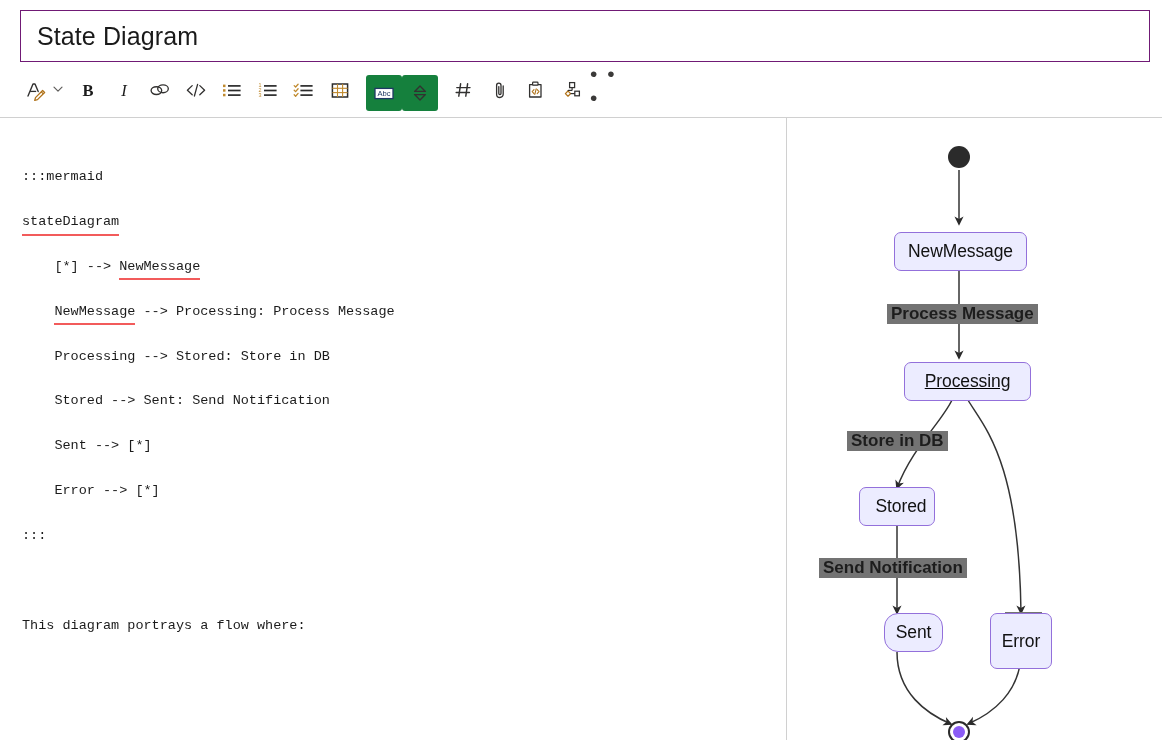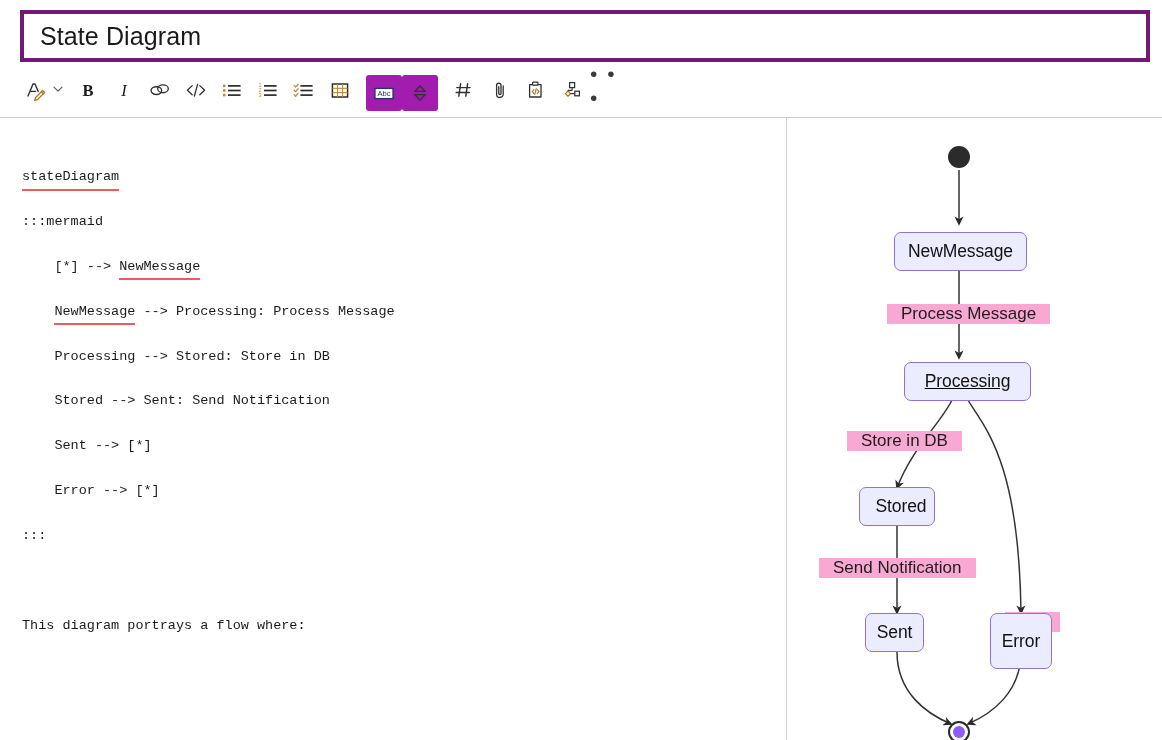--- a/index.html
+++ b/index.html
@@ -17,21 +17,21 @@
     width: 1162px;
     height: 740px;
     background: #ffffff;
   }
 
   
   .title-field {
     position: absolute;
     left: 20px; top: 10px;
     width: 1130px; height: 52px;
-    border: 4px solid #701a75;
+    border: 1px solid #701a75;
     background: #ffffff;
     display: flex;
     align-items: center;
     padding: 0 16px;
   }
   .title-text {
     font-size: 25px;
     font-weight: 400;
     color: #1a1a1a;
     letter-spacing: 0.1px;
@@ -51,21 +51,21 @@
     width: 36px; height: 36px;
     display: flex;
     align-items: center;
     justify-content: center;
     border-radius: 3px;
     background: transparent;
     cursor: pointer;
     position: relative;
     flex: none;
   }
-  .tb-btn.active { background: #a21caf; margin-top: 6px; }
+  .tb-btn.active { background: #15803d; margin-top: 6px; }
   .tb-btn svg { display: block; }
   .tb-gap { width: 8px; flex: none; }
   .tb-chevron {
     width: 16px; height: 36px;
     display: flex; align-items: center; justify-content: center;
     cursor: pointer;
     flex: none;
     margin-left: -4px;
     margin-right: 4px;
   }
@@ -152,24 +152,25 @@
     font-size: 17.5px;
     color: #111111;
     letter-spacing: -0.1px;
     white-space: nowrap;
   }
   .edge-label {
     position: absolute;
     font-family: "Liberation Sans", sans-serif;
     font-size: 17px;
     color: #1d1d1d;
-    background: #f9a8d4;
+    background: #737373;
     white-space: nowrap;
     line-height: 20px;
-    padding: 0 14px;
+    padding: 0 4px;
+    font-weight: bold;
   }
   .start-node {
     position: absolute;
     width: 22px; height: 22px;
     border-radius: 50%;
     background: #2b2b2b;
   }
   .end-outer {
     position: absolute;
     width: 22px; height: 22px;
@@ -369,22 +370,22 @@
     <div class="tb-dots">
       <span>• • •</span>
     </div>
   </div>
 
   <div class="hrule"></div>
   <div class="vrule"></div>
 
   <div class="editor">
     <div class="code-block">
+<div><span>:::mermaid</span></div>
 <div><span class="sp">stateDiagram</span></div>
-<div><span>:::mermaid</span></div>
 <div><span>    [*] --&gt; </span><span class="sp">NewMessage</span></div>
 <div><span>    </span><span class="sp">NewMessage</span><span> --&gt; Processing: Process Message</span></div>
 <div><span>    Processing --&gt; Stored: Store in DB</span></div>
 <div><span>    Stored --&gt; Sent: Send Notification</span></div>
 <div><span>    Sent --&gt; [*]</span></div>
 <div><span>    Error --&gt; [*]</span></div>
 <div><span>:::</span></div>
     </div>
 
     <div class="blank-line"></div>
@@ -445,21 +446,21 @@
       <div class="edge-label" style="left:60px; top:313px;">Store in DB</div>
 
       <div class="edge-label" style="left:218px; top:494px;">Fail</div>
 
       <div class="state-node" style="left:72px; top:369px; width:76px; height:39px;padding-left:8px;">
         <span class="state-label">Stored</span>
       </div>
 
       <div class="edge-label" style="left:32px; top:440px;text-align:center;">Send Notification</div>
 
-      <div class="state-node" style="left:78px; top:495px; width:59px; height:39px;">
+      <div class="state-node" style="left:97px; top:495px; width:59px; height:39px;border-radius:14px;">
         <span class="state-label">Sent</span>
       </div>
 
       <div class="state-node" style="left:203px; top:495px; width:62px; height:56px;">
         <span class="state-label">Error</span>
       </div>
 
       <div class="end-outer" style="left:161px; top:603px;">
         <div class="end-inner" style="left:2.5px; top:2.5px;"></div>
       </div>

